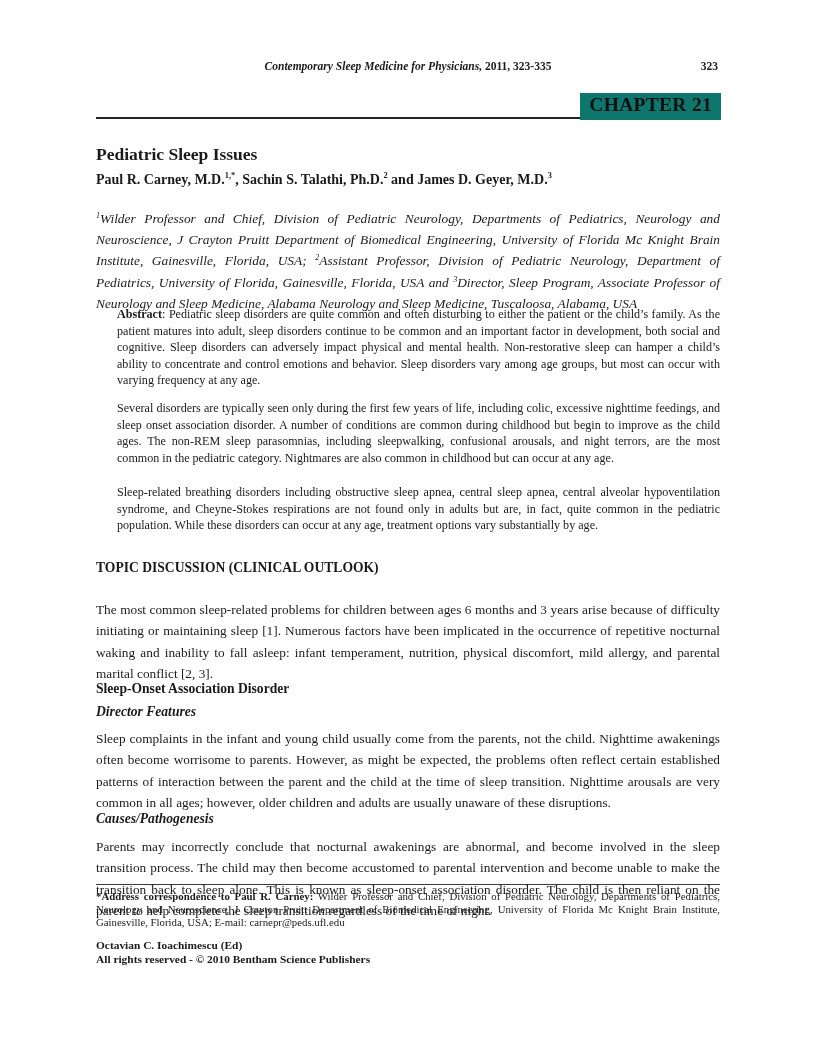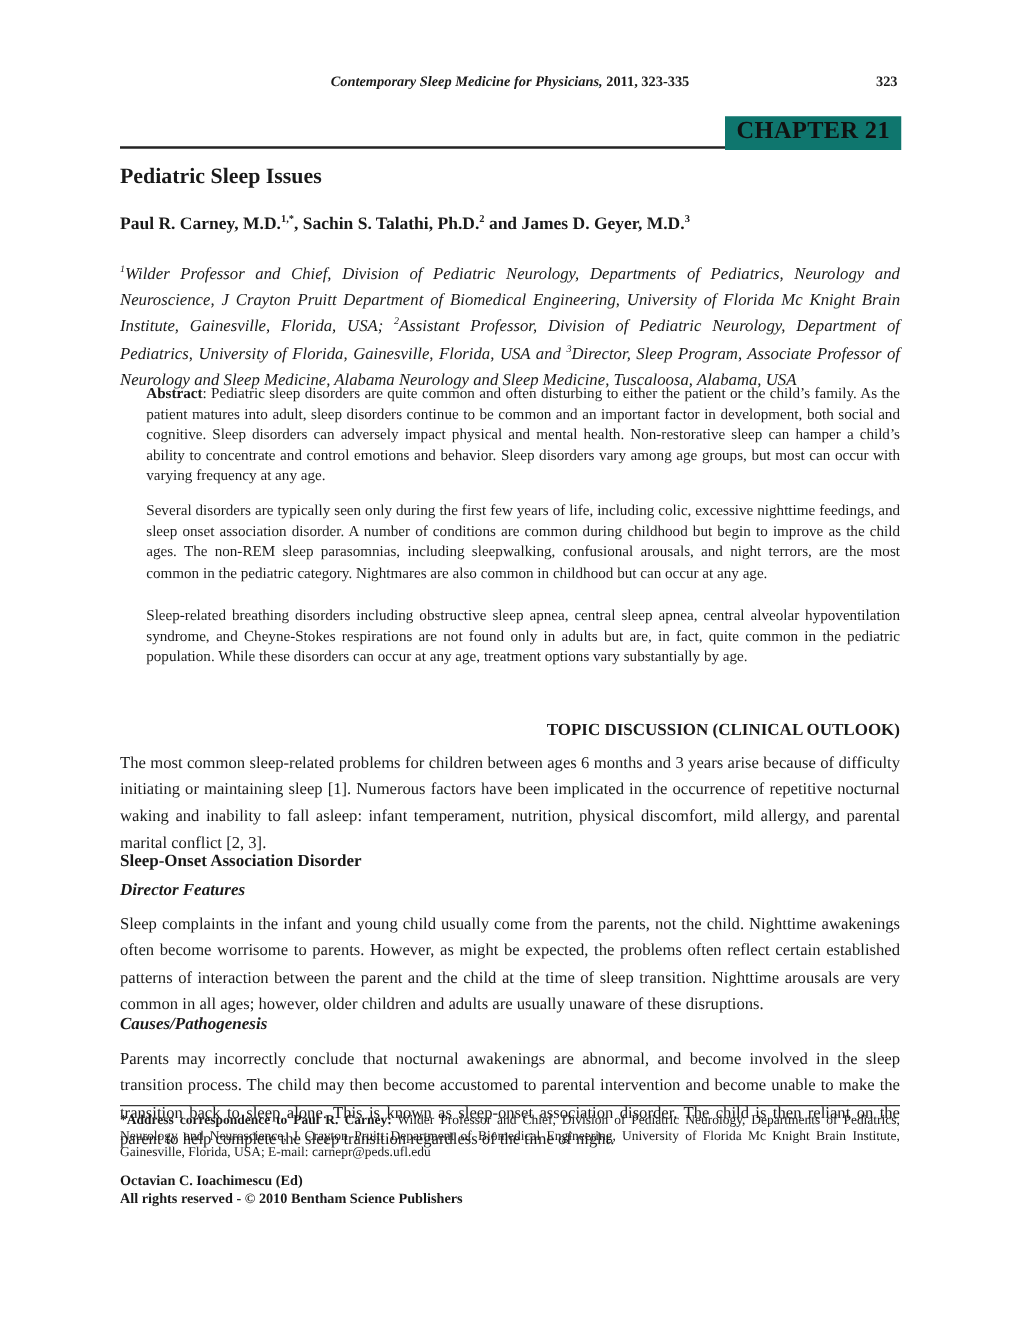--- a/index.html
+++ b/index.html
@@ -21,35 +21,35 @@
   .rh-page { position: absolute; right: 2px; top: 0; font-weight: bold; }
 
   .chapter-rule { top: 117px; height: 0; border-top: 2.5px solid #242424; }
   .chapter-badge {
     position: absolute; top: 93px; right: 95px;
     background: #0f766e; color: #111;
     font-size: 19.5px; font-weight: bold; letter-spacing: 0.3px;
     padding: 1px 9px 4px;
   }
 
-  .title   { top: 130px; font-size: 17.5px; font-weight: bold; }
+  .title   { top: 144px; font-size: 17.5px; font-weight: bold; }
   .authors { top: 172px; font-size: 14px;   font-weight: bold; }
   .affiliation { top: 208px; font-size: 13.4px; font-style: italic; line-height: 21.2px; text-align: justify; }
 
   .abstract-p { position: absolute; left: 117px; width: 603px; font-size: 12.1px; line-height: 16.6px; text-align: justify; }
   .abs-label { font-weight: bold; }
   .pos-abs1 { top: 306px; }
   .pos-abs2 { top: 400px; }
   .pos-abs3 { top: 484px; }
 
   .h-bold { font-size: 13.6px; font-weight: bold; }
   .h-bi   { font-size: 13.6px; font-weight: bold; font-style: italic; }
   .body-p { font-size: 13.3px; line-height: 21.4px; text-align: justify; }
 
-  .pos-topic     { top: 576px; text-align: right; }
+  .pos-topic     { top: 560px; }
   .pos-disorders { top: 578px; }
   .pos-p1        { top: 599px; }
   .pos-soad      { top: 681px; }
   .pos-cf        { top: 704px; }
   .pos-p2        { top: 728px; }
   .pos-causes    { top: 811px; }
   .pos-p3        { top: 836px; }
 
   .foot-block { top: 884px; border-top: 1.5px solid #3a3a3a; padding-top: 5px; }
   .footnote { font-size: 10.8px; line-height: 13.2px; text-align: justify; }

